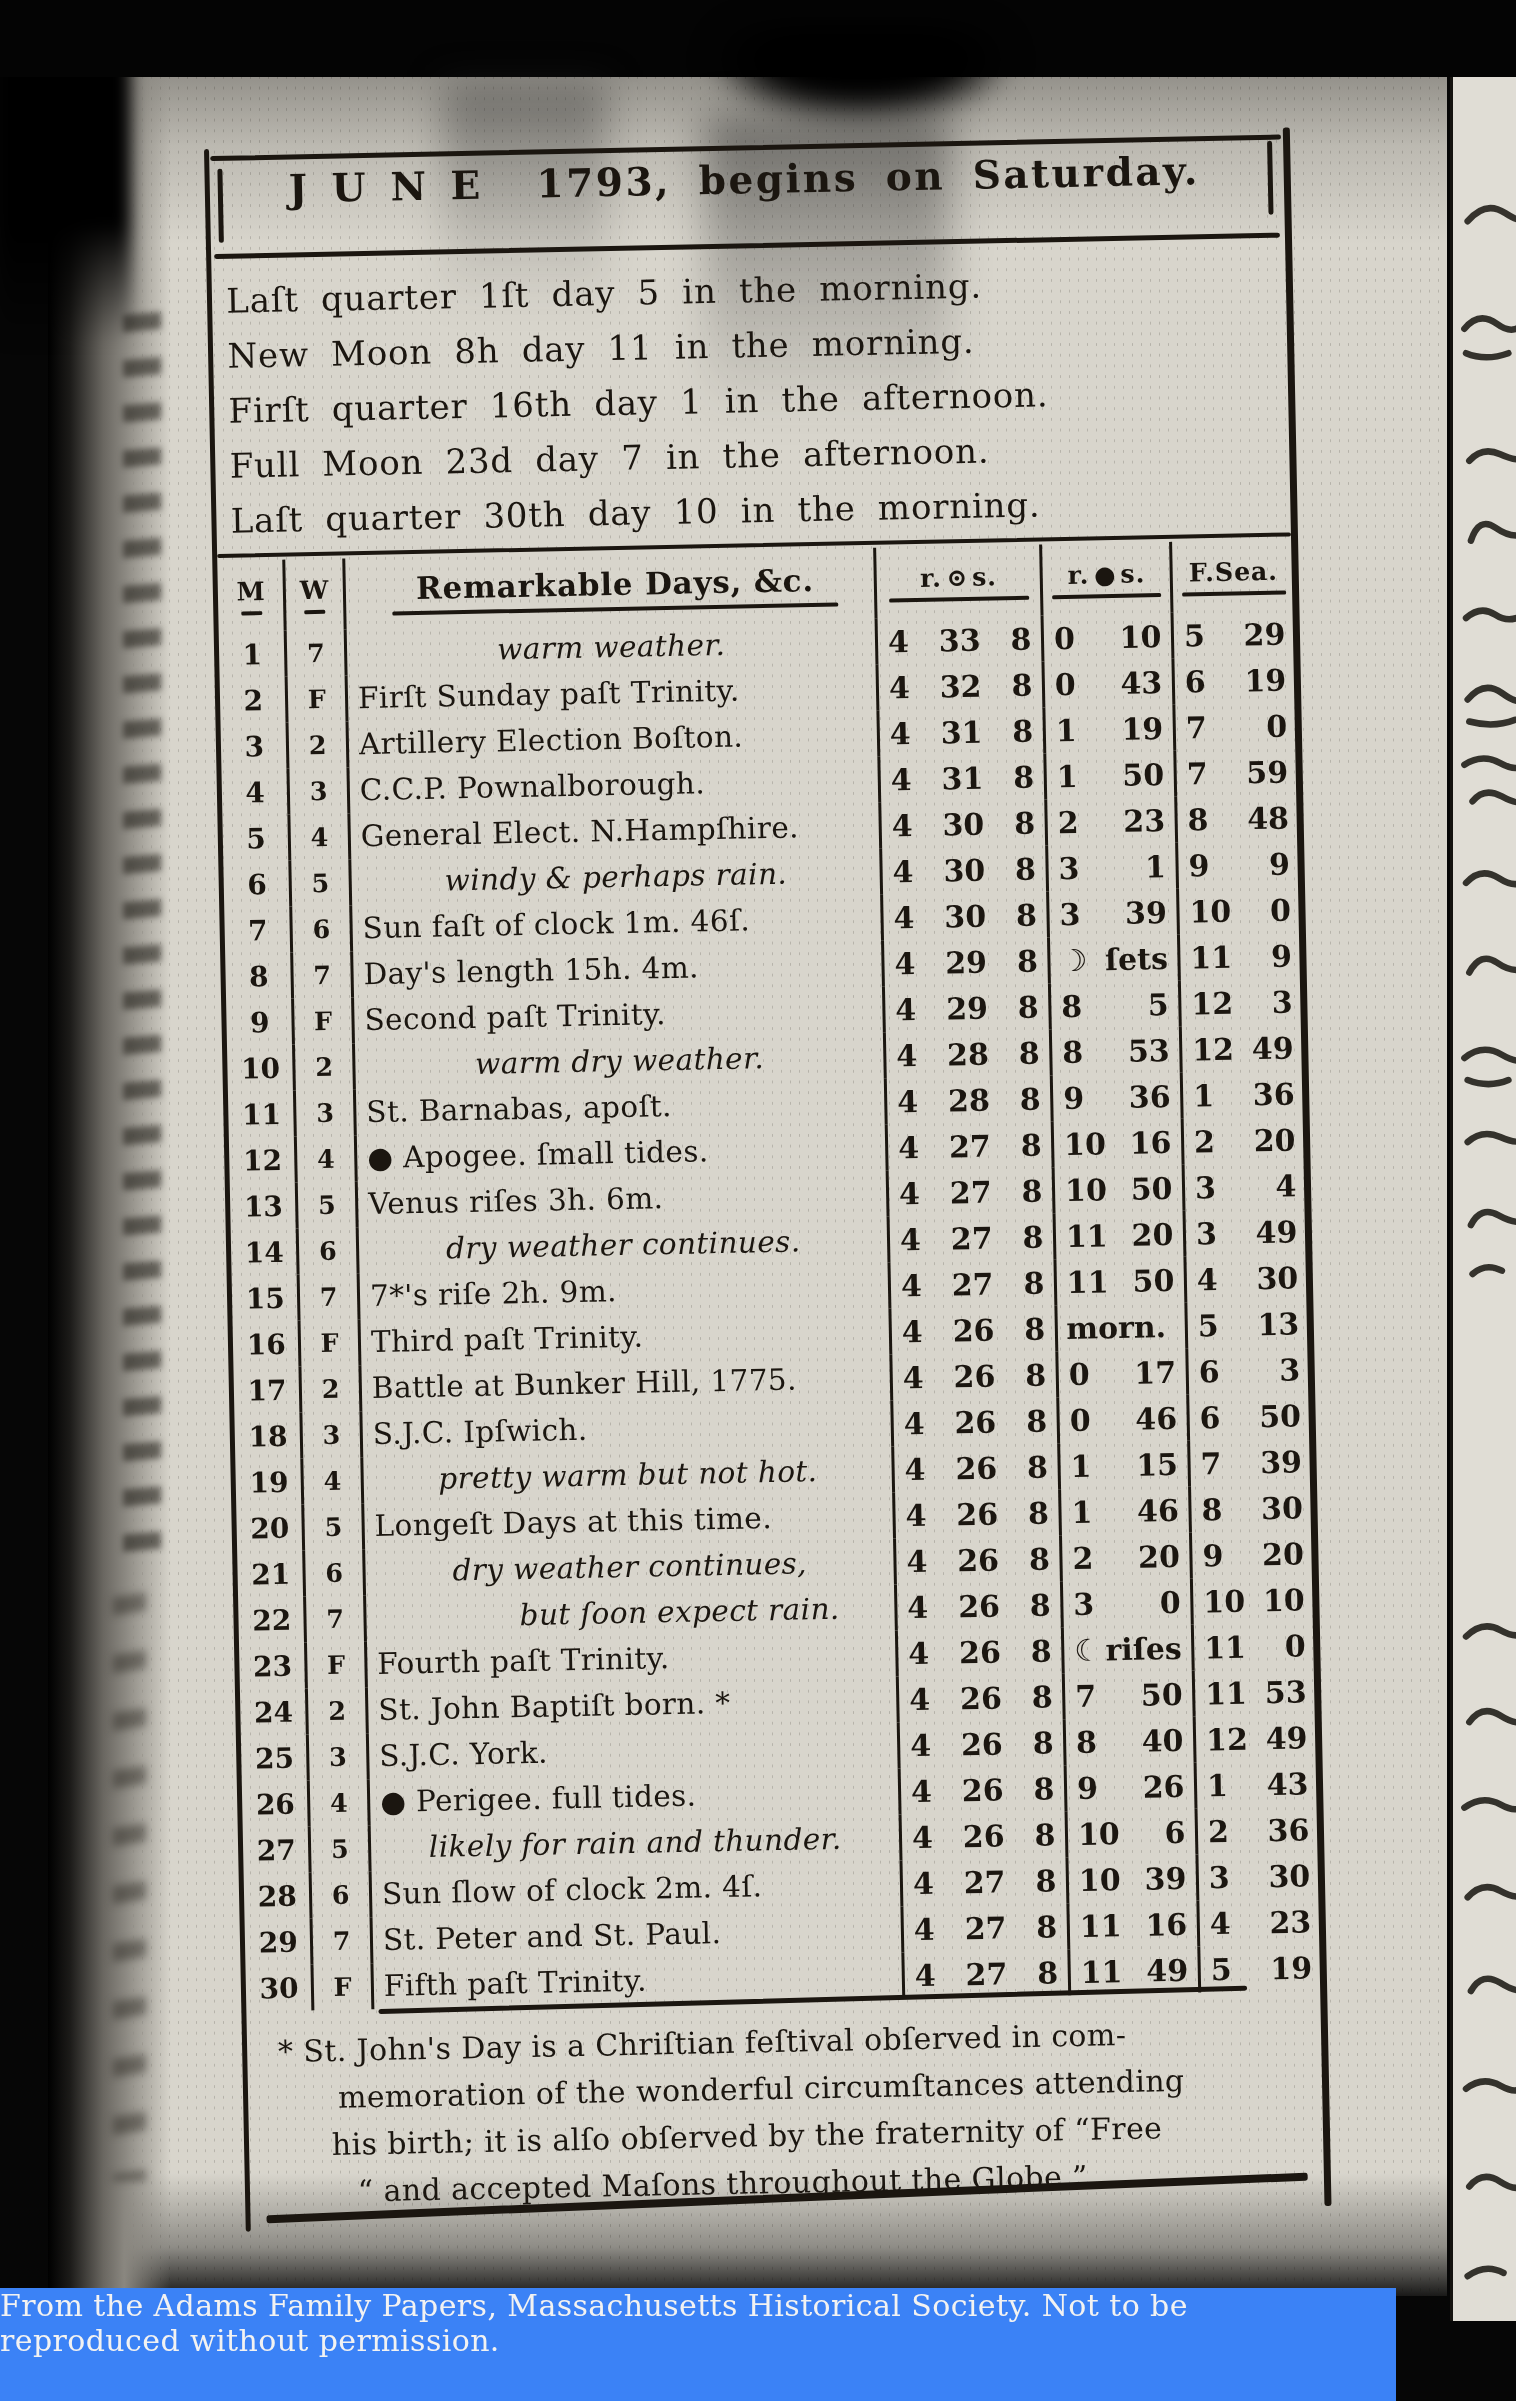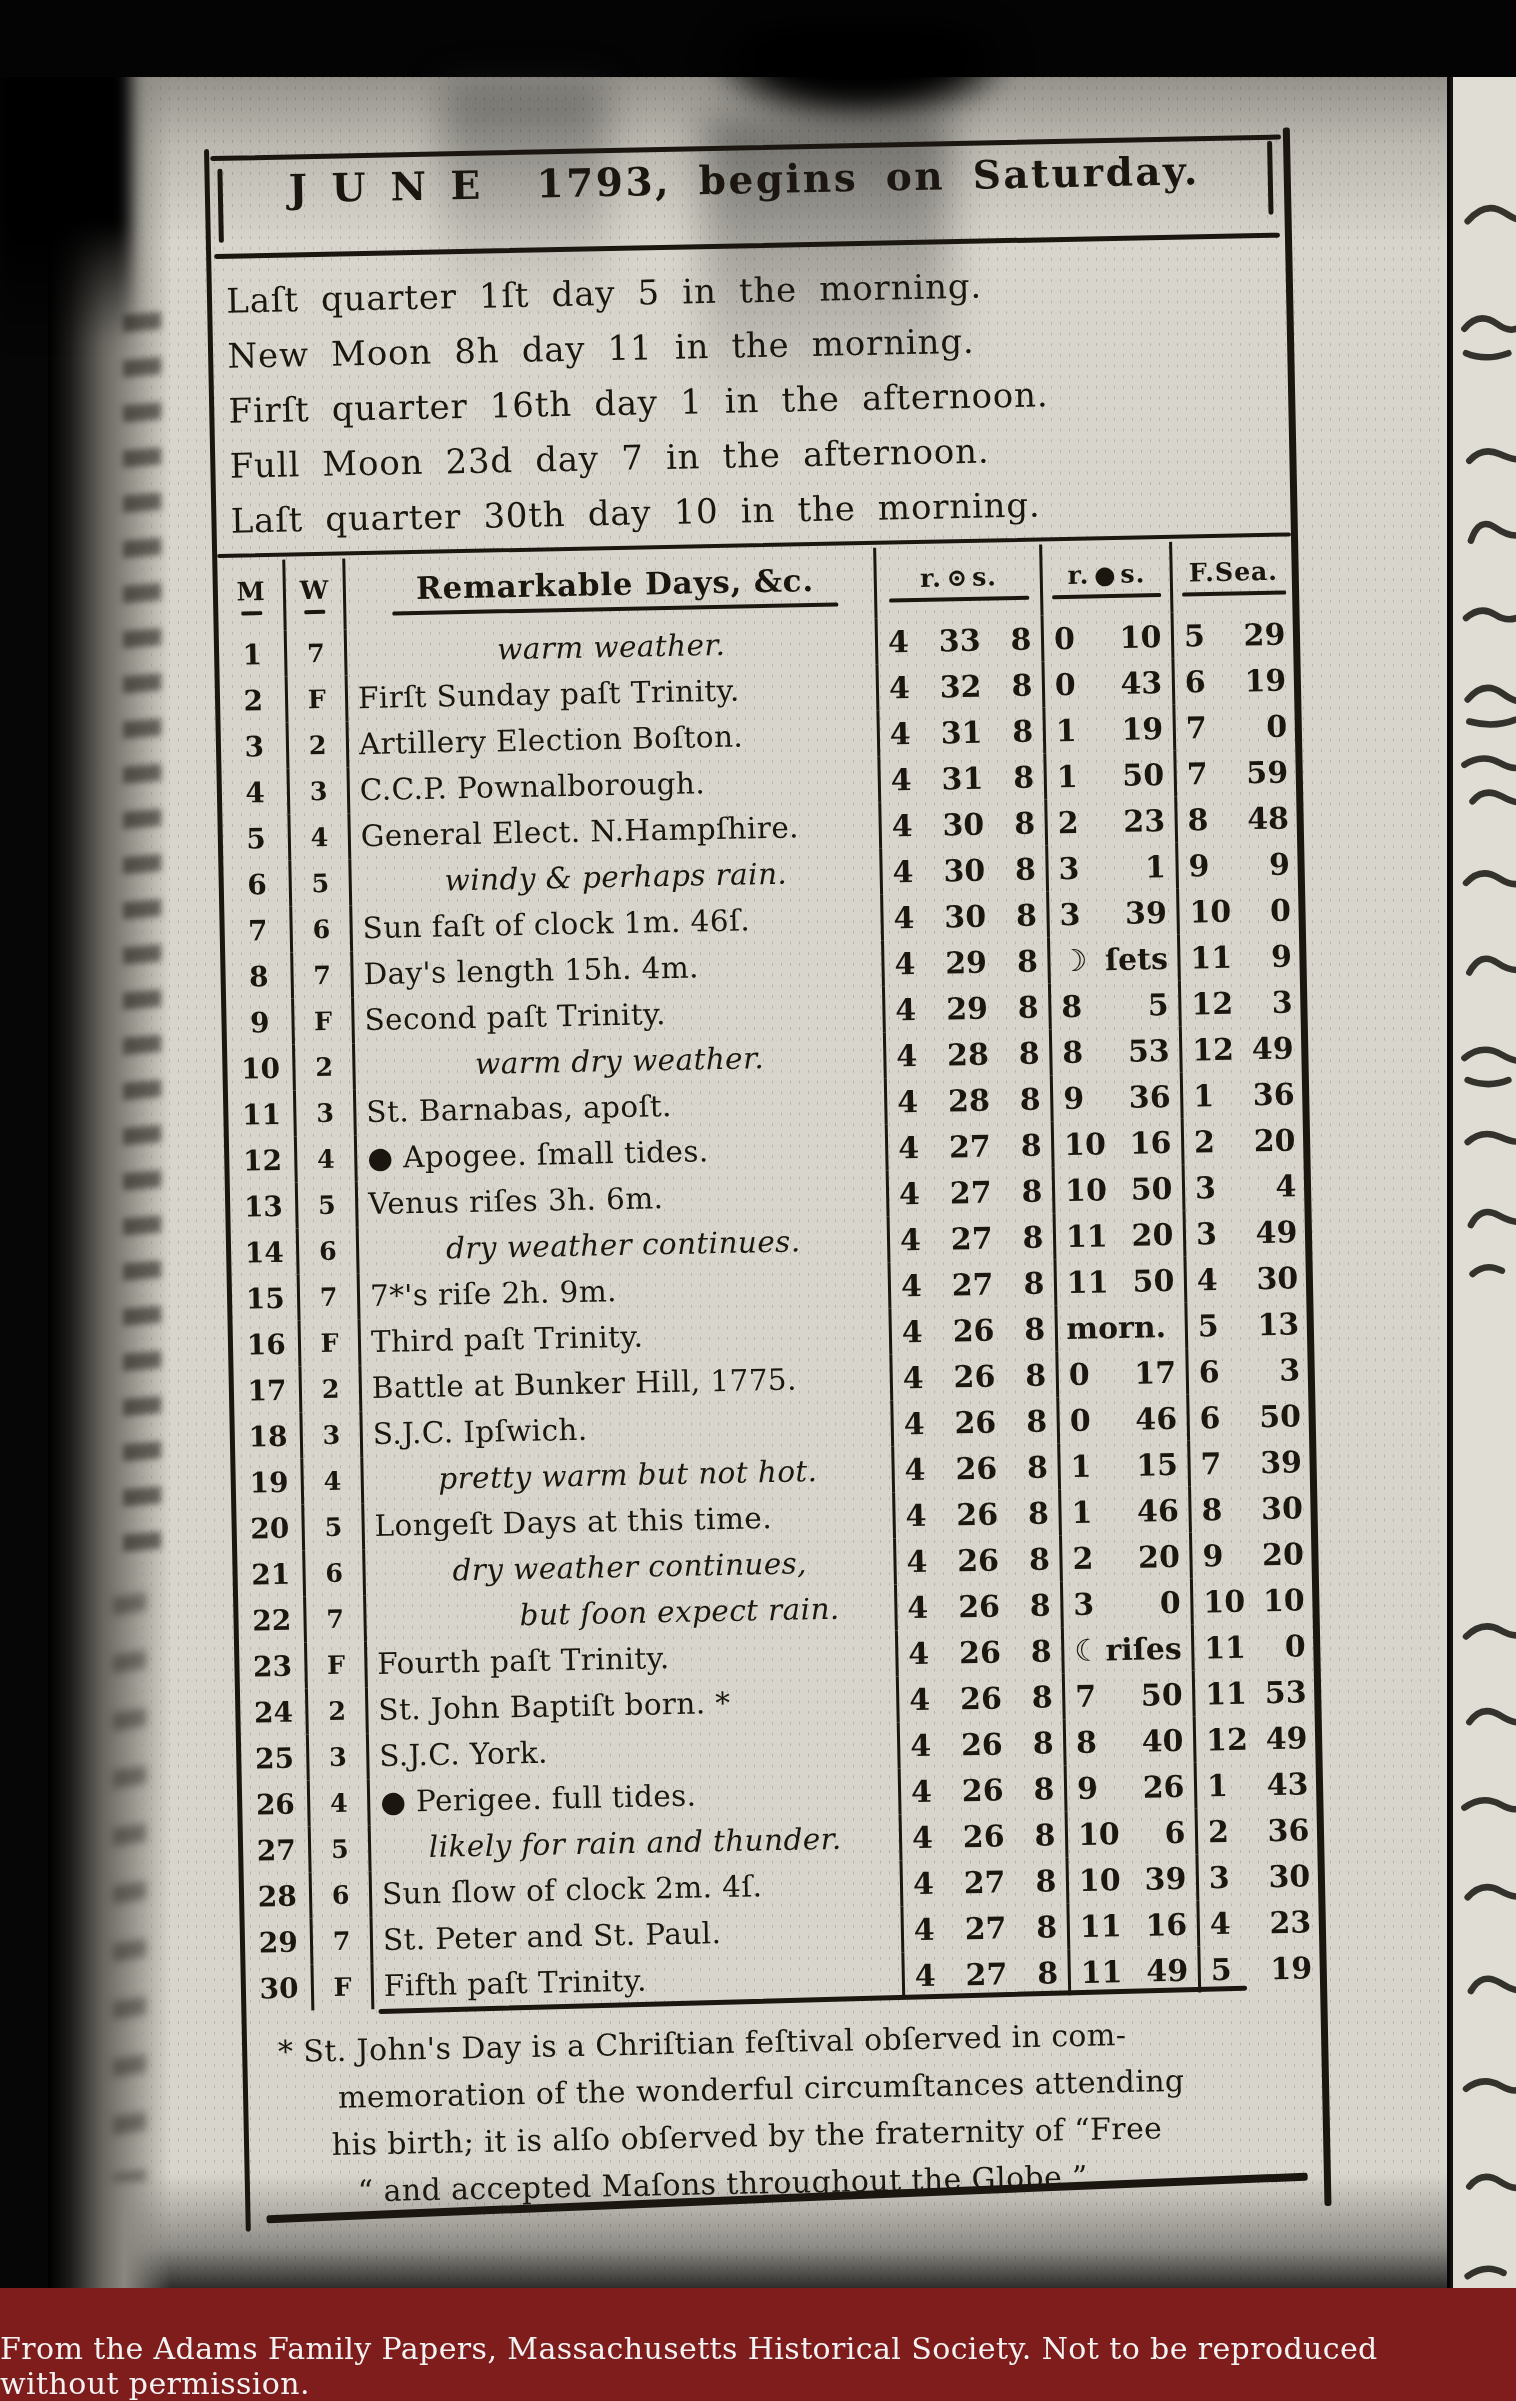--- a/index.html
+++ b/index.html
@@ -33,22 +33,22 @@
   #top-streak1{position:absolute;left:443px;top:82px;width:164px;height:271px;filter:blur(18px);
       background:linear-gradient(180deg, rgba(40,40,40,.4), transparent 85%);}
   #top-streak2{position:absolute;left:705px;top:115px;width:246px;height:344px;filter:blur(19.7px);
       background:linear-gradient(180deg, rgba(35,35,35,.5), transparent 90%);}
   #corner-tl{position:absolute;left:0;top:0;width:131px;height:344px;filter:blur(8.2px);background:linear-gradient(180deg,#000 65%,transparent);}
 
   #right-strip{position:absolute;left:1450px;top:77px;width:66px;height:2244px;background:#e0ddd5;
       border-left:3.3px solid #15130f;overflow:hidden;}
   #right-strip svg{display:block;}
 
-  #bottom-band{position:absolute;left:0;bottom:0;width:1516px;height:113px;background:#7f1d1d;
-      display:flex;align-items:flex-end;justify-content:center;}
+  #bottom-band{position:absolute;left:0;bottom:0;width:1396px;height:113px;background:#3b82f6;
+      display:flex;align-items:flex-start;justify-content:center;}
   #caption{color:#f2f2f2;font-size:30px;letter-spacing:0.4px;padding-right:98px;}
 
   
   #frame{position:absolute;left:223px;top:138px;width:1096px;height:2104px;
       transform:rotate(-1.15deg);transform-origin:50% 50%;}
   .rule{position:absolute;background:var(--ink);border-radius:2.5px;}
   .vline{position:absolute;background:var(--ink);border-radius:2.5px;}
 
   #title-line{position:absolute;left:0;top:18px;width:1083px;text-align:center;
       font-size:39px;font-weight:600;white-space:nowrap;}

